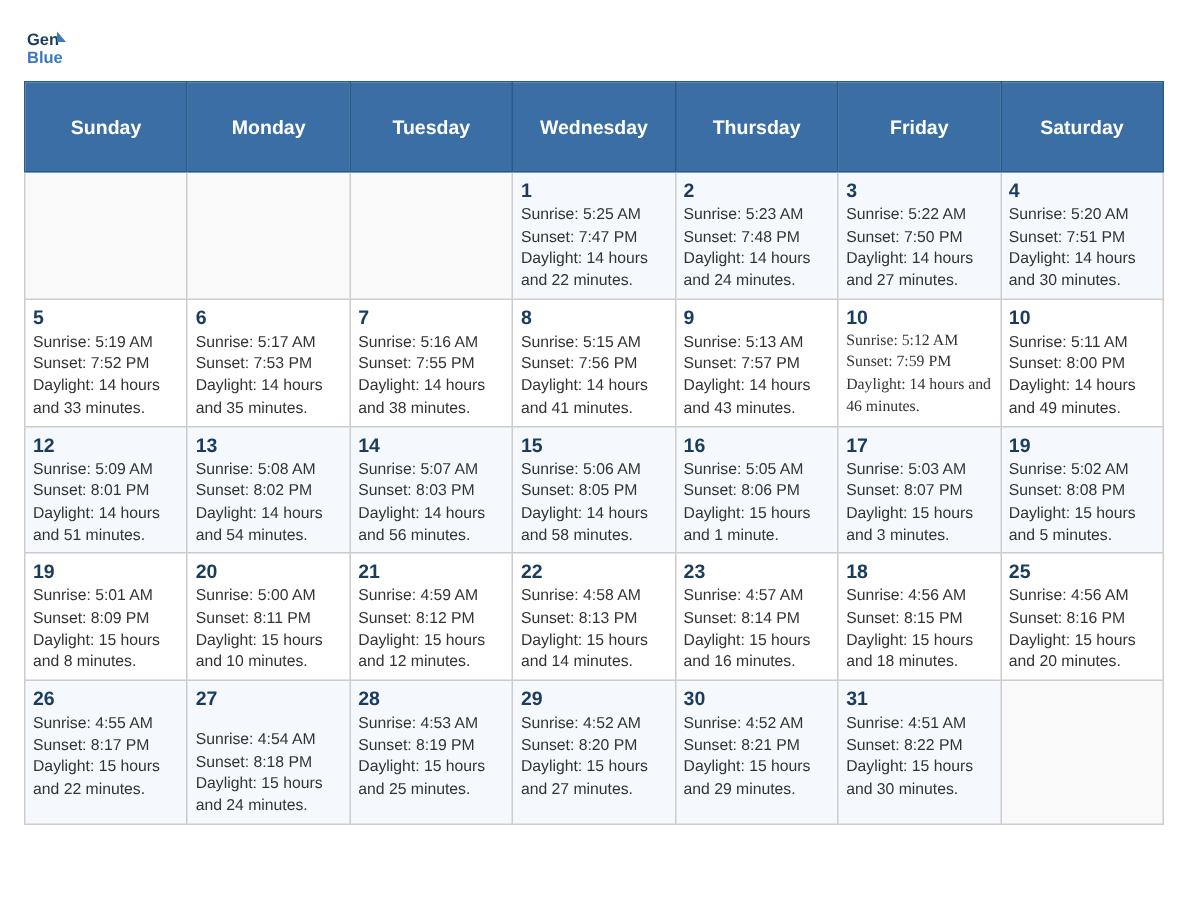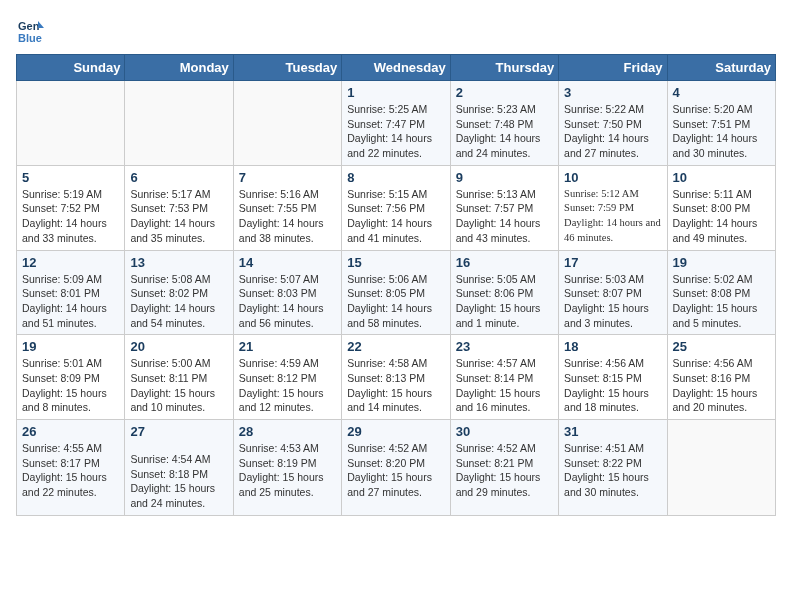--- a/index.html
+++ b/index.html
@@ -48,22 +48,22 @@
       font-weight: normal;
     }
     table {
       width: 100%;
       border-collapse: collapse;
       font-size: 11px;
     }
     thead tr th {
       background-color: #3a6ea5;
       color: #fff;
-      padding: 5px 4px;
-      text-align: right;
+      padding: 22px 4px;
+      text-align: center;
       font-size: 13px;
       font-weight: bold;
       border: 1px solid #2a5a8a;
     }
     tbody tr td {
       border: 1px solid #ccc;
       vertical-align: top;
       padding: 4px 5px;
       height: 78px;
       width: 14.28%;

